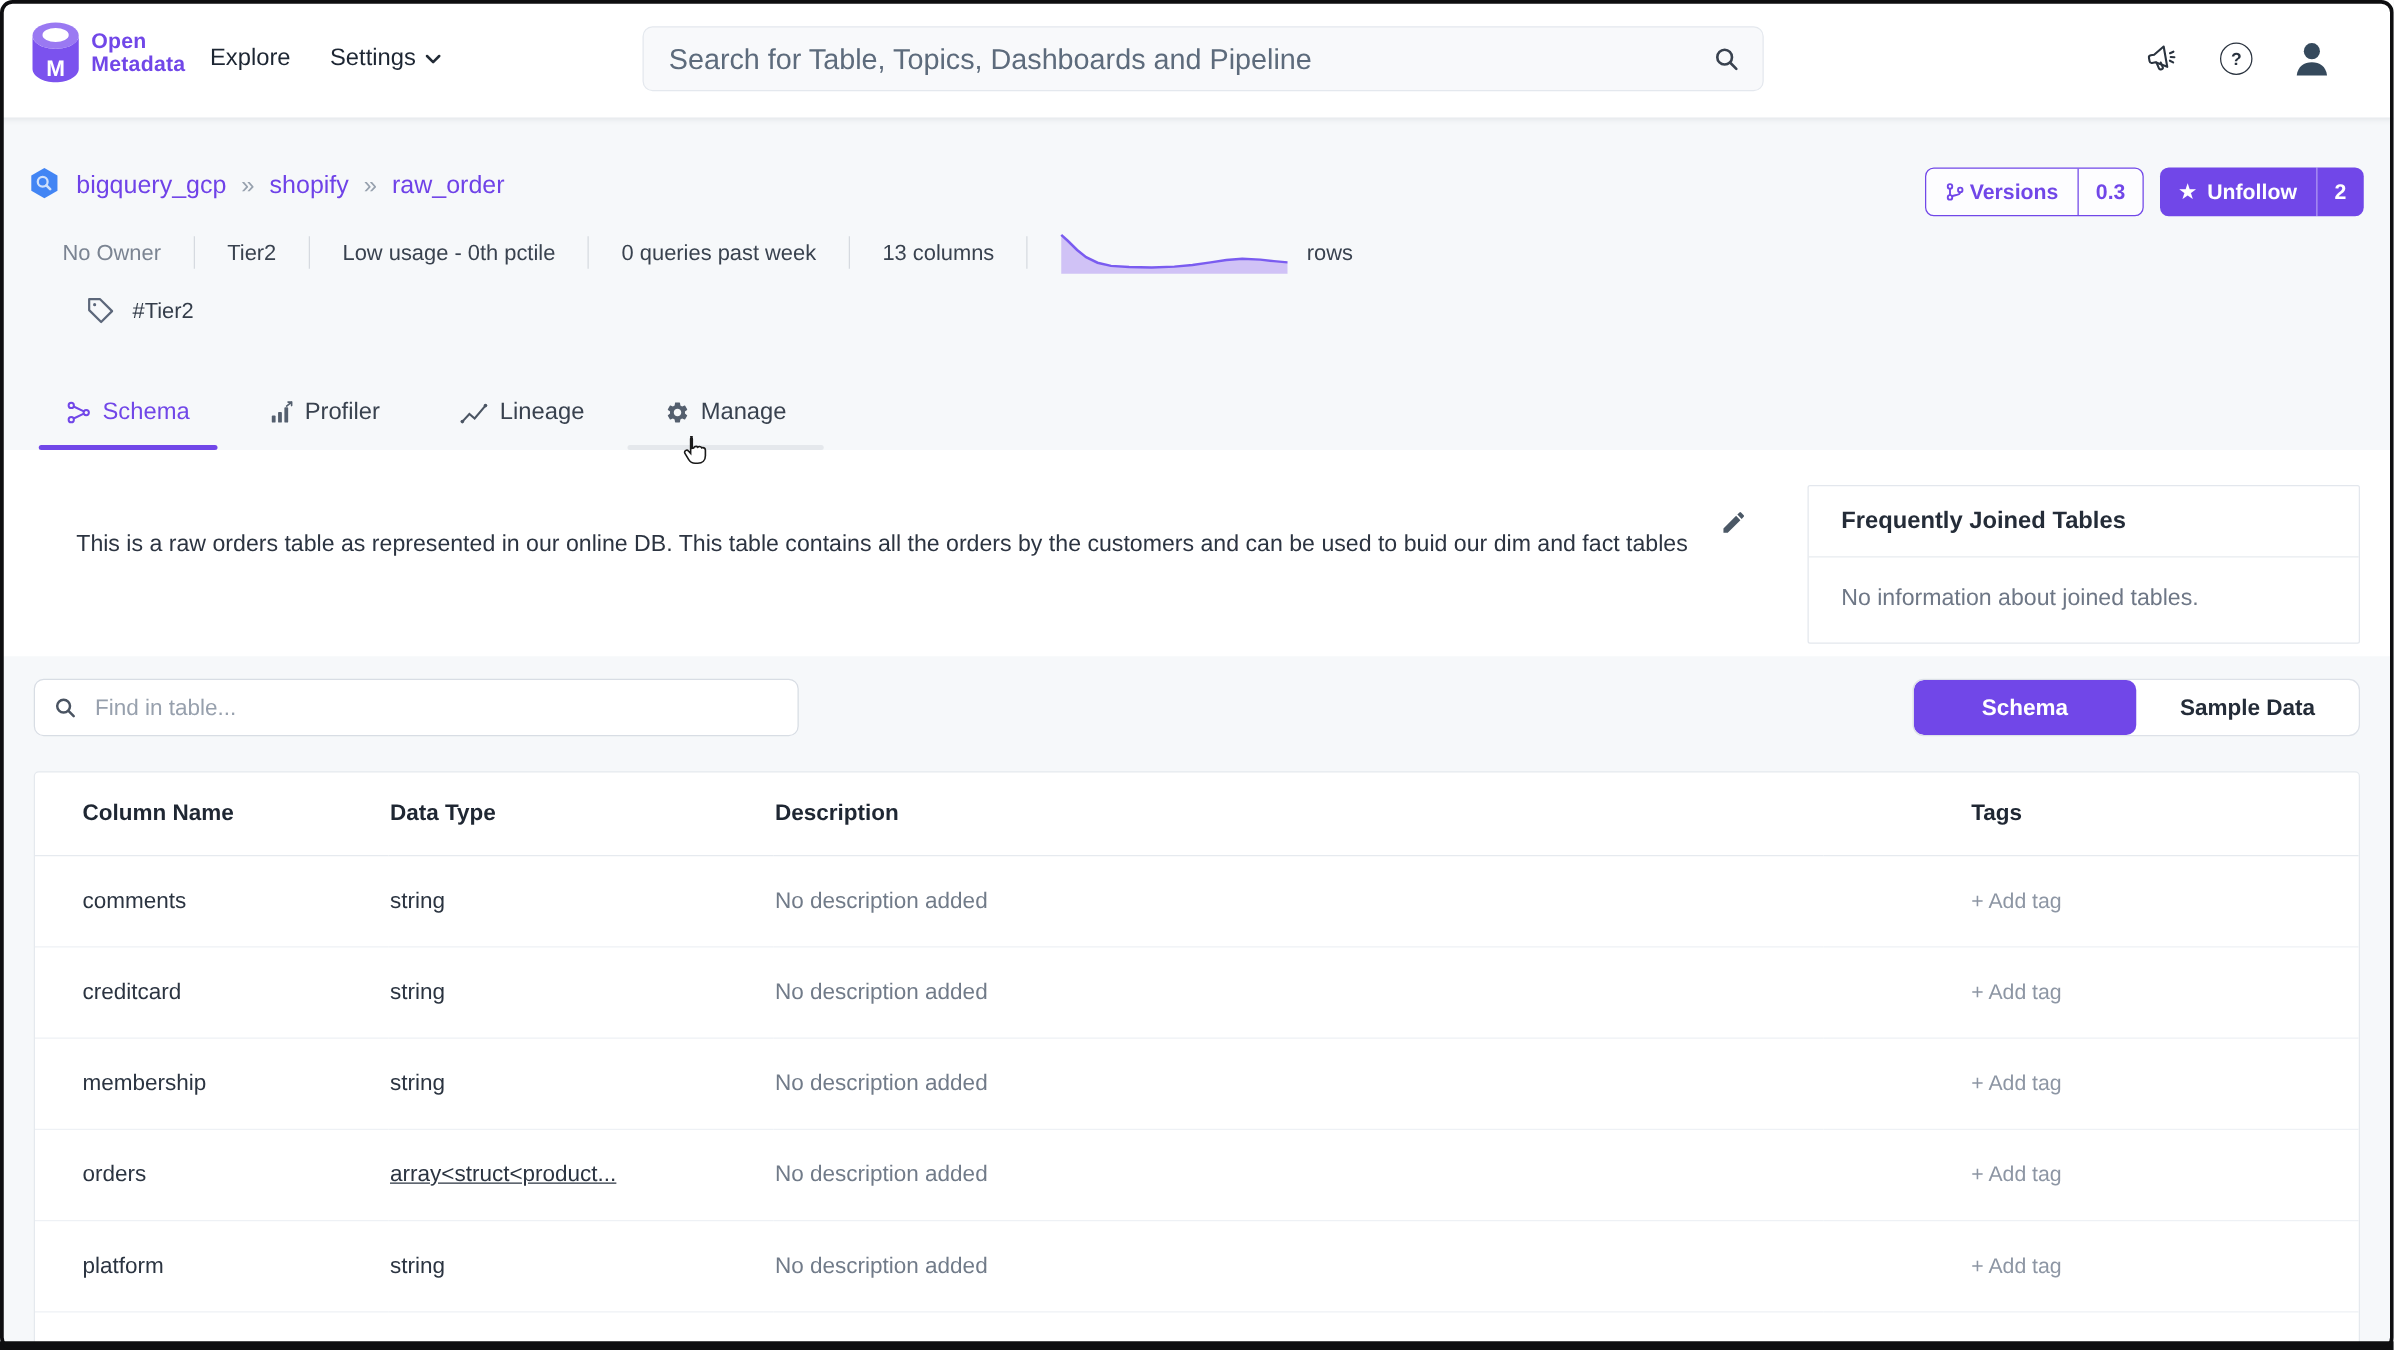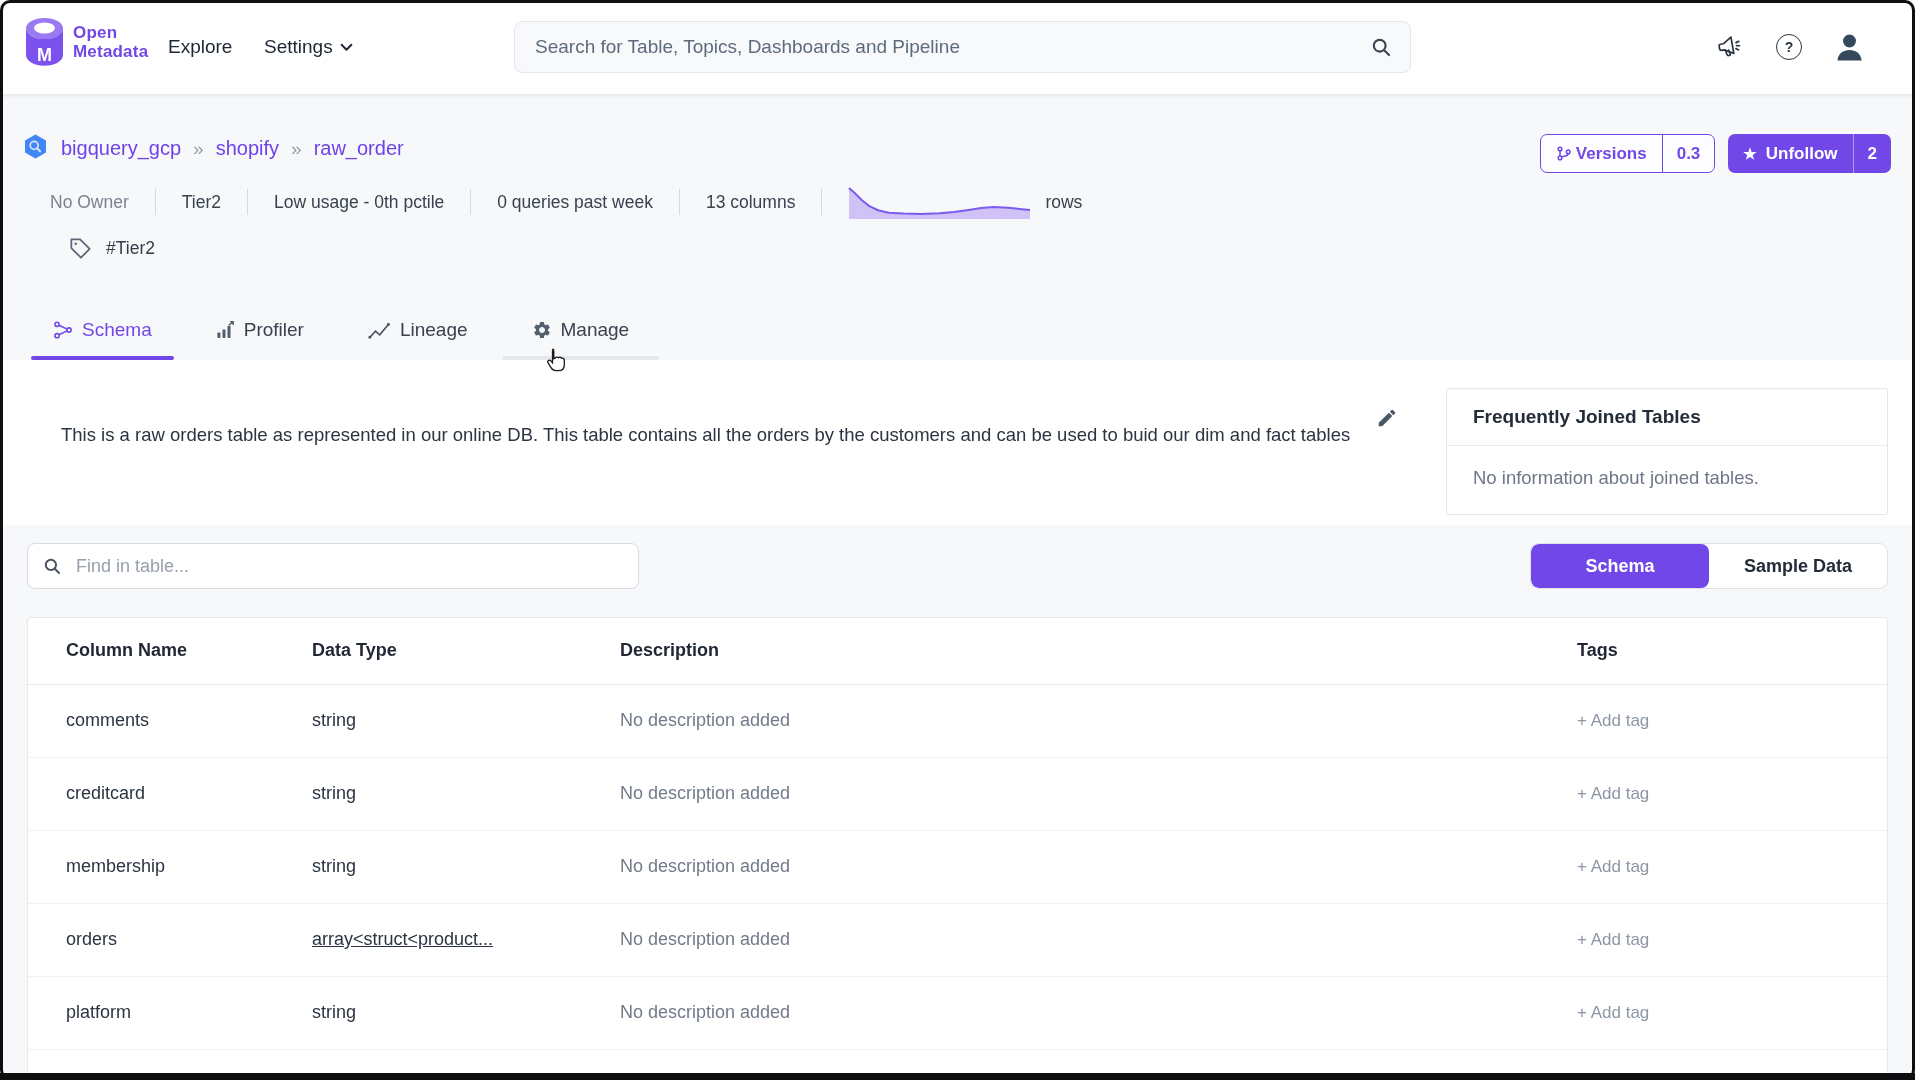--- a/index.html
+++ b/index.html
@@ -17,21 +17,21 @@
   .brand { position:absolute; left:24px; top:17px; display:flex; align-items:center; gap:8px; cursor:pointer; }
   .brand-text { font-size:17px; line-height:19px; font-weight:bold; color:#7147e8; letter-spacing:.2px; }
   .nav-link { position:absolute; top:0; height:94px; display:flex; align-items:center; gap:7px;
               font-size:19px; color:#1d2633; cursor:pointer; }
   .nav-explore { left:168px; }
   .nav-settings { left:264px; }
   .global-search { position:absolute; left:514px; top:21px; width:897px; height:52px;
                    background:#f8f9fb; border:1px solid #e4e8ee; border-radius:8px;
                    display:flex; align-items:center; padding:0 18px; }
   .global-search input { flex:1; border:none; outline:none; background:transparent;
-                         font-size:19px; color:#2b3441; font-family:inherit; }
+                         font-size:23px; color:#2b3441; font-family:inherit; }
   .global-search input::placeholder { color:#5d6b7c; }
   .nav-icons { position:absolute; right:0; top:0; height:94px; }
   .nav-ic { position:absolute; top:50%; transform:translateY(-50%); cursor:pointer; display:flex; align-items:center; justify-content:center; } 
   .help-circle { width:26px; height:26px; border:1.8px solid #2a333f; border-radius:50%;
                  display:flex; align-items:center; justify-content:center;
                  font-size:14px; font-weight:bold; color:#2a333f; }
 
   
   .crumb-row { position:absolute; top:133px; left:22px; display:flex; align-items:flex-end; gap:12px;
                font-size:20px; font-weight:500; z-index:5; }

